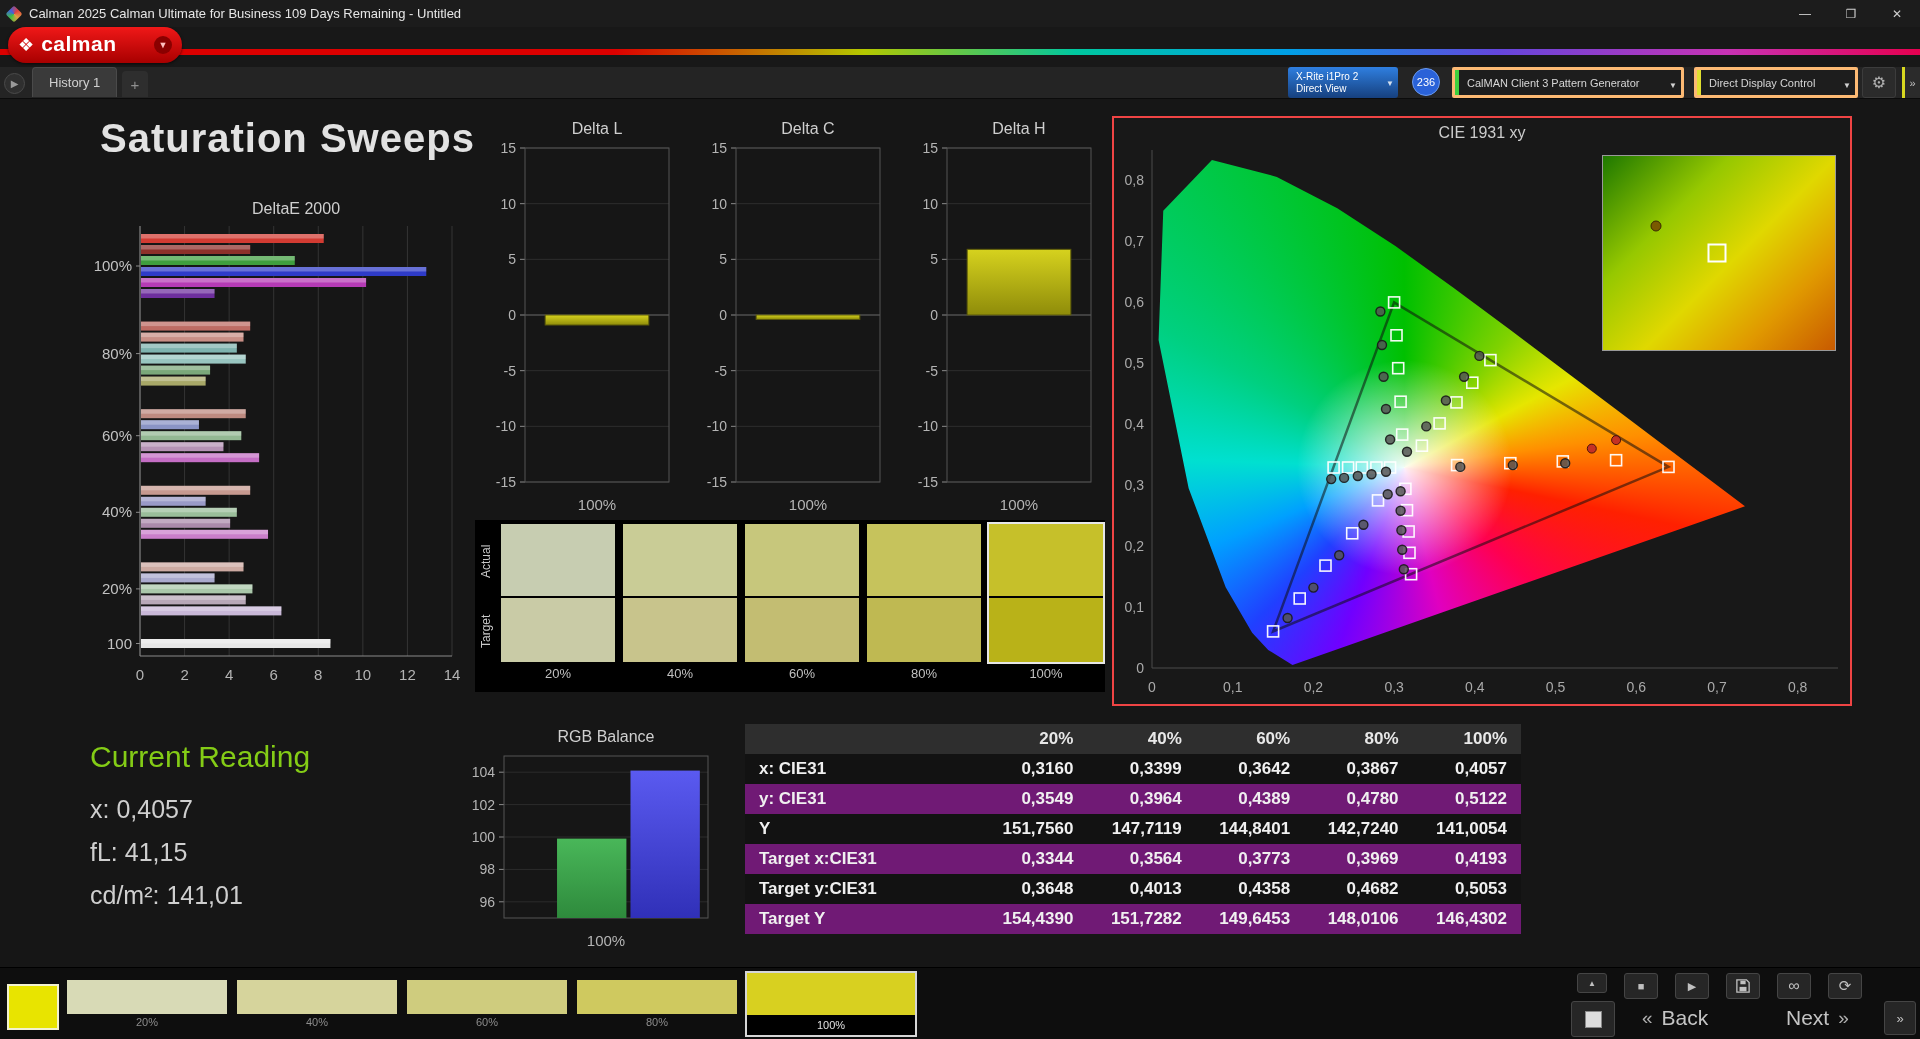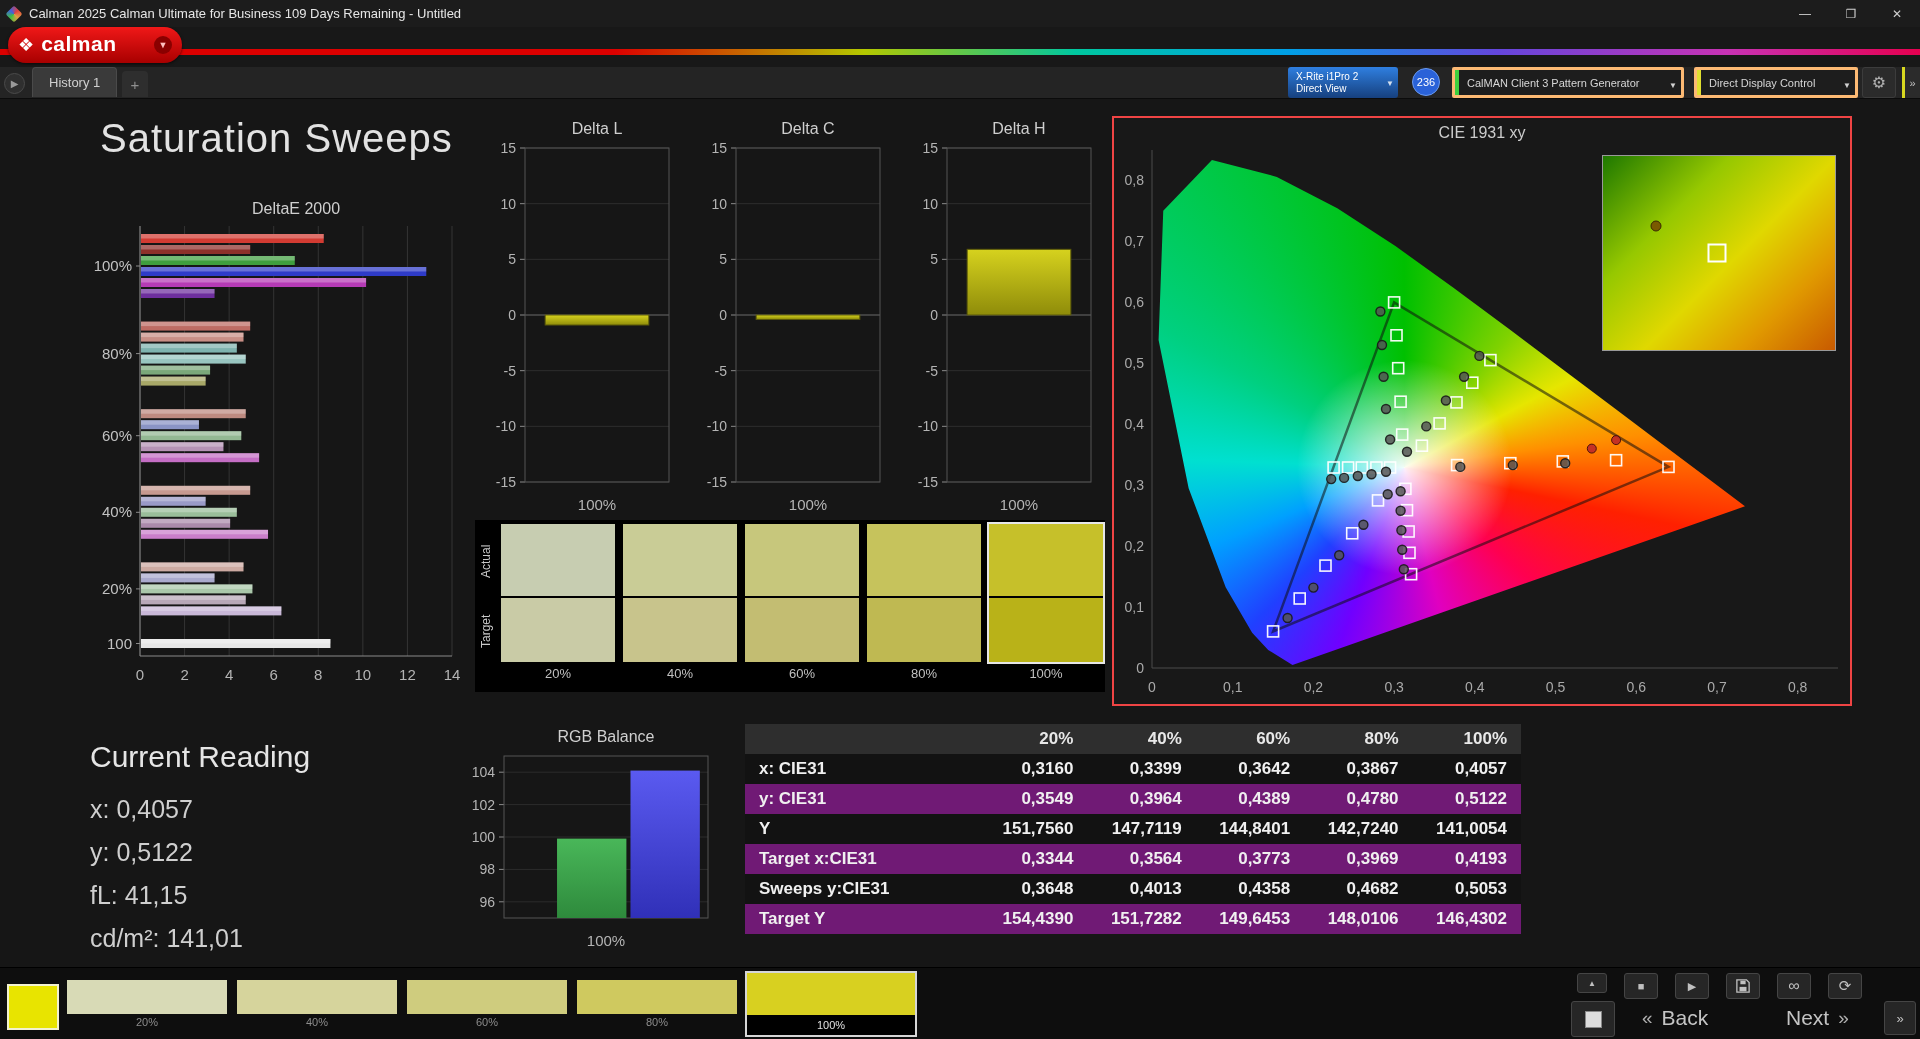--- a/index.html
+++ b/index.html
@@ -58,21 +58,21 @@
   .dev-ddc{left:1694px;width:164px;}
   .dev-gear{position:absolute;left:1862px;top:0;width:34px;height:31px;background:#2b2b2b;
             border:1px solid #3c3c3c;border-radius:3px;color:#b0b0b0;font-size:16px;
             display:flex;align-items:center;justify-content:center;box-sizing:border-box;}
   .dev-overflow{position:absolute;left:1902px;top:0;width:18px;height:31px;background:#2b2b2b;
             border-left:3px solid #d8d820;color:#c0c0c0;font-size:11px;
             display:flex;align-items:center;justify-content:center;box-sizing:border-box;}
 
   
   .page-title{position:absolute;left:100px;top:116px;font-size:40px;color:#e2e2e2;
-              font-weight:400;letter-spacing:1px;}
+              font-weight:700;letter-spacing:1px;}
   .chart{position:absolute;}
   #deltae{left:92px;top:196px;width:372px;height:500px;}
   #dl{left:479px;top:118px;width:200px;height:400px;}
   #dc{left:690px;top:118px;width:200px;height:400px;}
   #dh{left:901px;top:118px;width:200px;height:400px;}
   #rgb{left:442px;top:726px;width:300px;height:228px;}
 
   
   #patches{position:absolute;left:475px;top:520px;width:630px;height:172px;background:#000;}
   .rotlab{position:absolute;left:0;width:22px;display:flex;align-items:center;justify-content:center;
@@ -91,21 +91,21 @@
   .cie-plot{position:absolute;}
   .horseshoe{position:absolute;left:0;top:0;width:100%;height:100%;}
   .cie-inset{position:absolute;left:488px;top:37px;width:234px;height:196px;border:1px solid #999;
              box-sizing:border-box;}
   .ins-dot{position:absolute;width:9px;height:9px;border-radius:50%;background:#7a5a00;
            border:1px solid #3a2a00;transform:translate(-50%,-50%);}
   .ins-sq{position:absolute;width:15px;height:15px;border:2px solid #fff;transform:translate(-50%,-50%);}
 
   
   #reading{position:absolute;left:90px;top:740px;}
-  .cr-title{font-size:30px;color:#e5e5e5;margin-bottom:14px;}
+  .cr-title{font-size:30px;color:#84cc16;margin-bottom:14px;}
   .cr-line{font-size:25px;color:#cfcfcf;line-height:43px;}
 
   
   #mtable{position:absolute;left:745px;top:724px;width:776px;}
   .mtable{border-collapse:collapse;width:776px;table-layout:fixed;font-size:17px;color:#f0f0f0;}
   .mtable th,.mtable td{height:30px;padding:0 14px;text-align:right;font-weight:700;
                         overflow:hidden;white-space:nowrap;}
   .mtable th{background:#2e2e2e;color:#e8e8e8;}
   .mtable .lab{text-align:left;}
   .mtable tr.even{background:#121212;}
@@ -526,21 +526,20 @@
       <div class="cie-inset" style="background:linear-gradient(135deg,#1e7800 0%,#96c800 30%,#e0d800 55%,#e09800 78%,#c85a00 100%)">
         <div class="ins-dot" style="left:23%;top:36%"></div>
         <div class="ins-sq" style="left:49%;top:50%"></div>
       </div>
     </div>
 
   <div id="reading">
     <div class="cr-title">Current Reading</div>
     <div>
         <div class="cr-line">x: 0,4057</div>
-        <div class="cr-line">y: 0,5122</div>
         <div class="cr-line">fL: 41,15</div>
         <div class="cr-line">cd/m²: 141,01</div>
       </div>
   </div>
 
   <div class="chart" id="rgb">
       <svg width="300" height="228">
         <defs>
           <linearGradient id="rg0" x1="0" y1="0" x2="0" y2="1">
             <stop offset="0" stop-color="#49b759"></stop>
@@ -611,21 +610,21 @@
           </tr>
           <tr class="odd">
             <td class="lab">Target x:CIE31</td>
             <td>0,3344</td>
             <td>0,3564</td>
             <td>0,3773</td>
             <td>0,3969</td>
             <td>0,4193</td>
           </tr>
           <tr class="even">
-            <td class="lab">Sweeps y:CIE31</td>
+            <td class="lab">Target y:CIE31</td>
             <td>0,3648</td>
             <td>0,4013</td>
             <td>0,4358</td>
             <td>0,4682</td>
             <td>0,5053</td>
           </tr>
           <tr class="odd">
             <td class="lab">Target Y</td>
             <td>154,4390</td>
             <td>151,7282</td>

